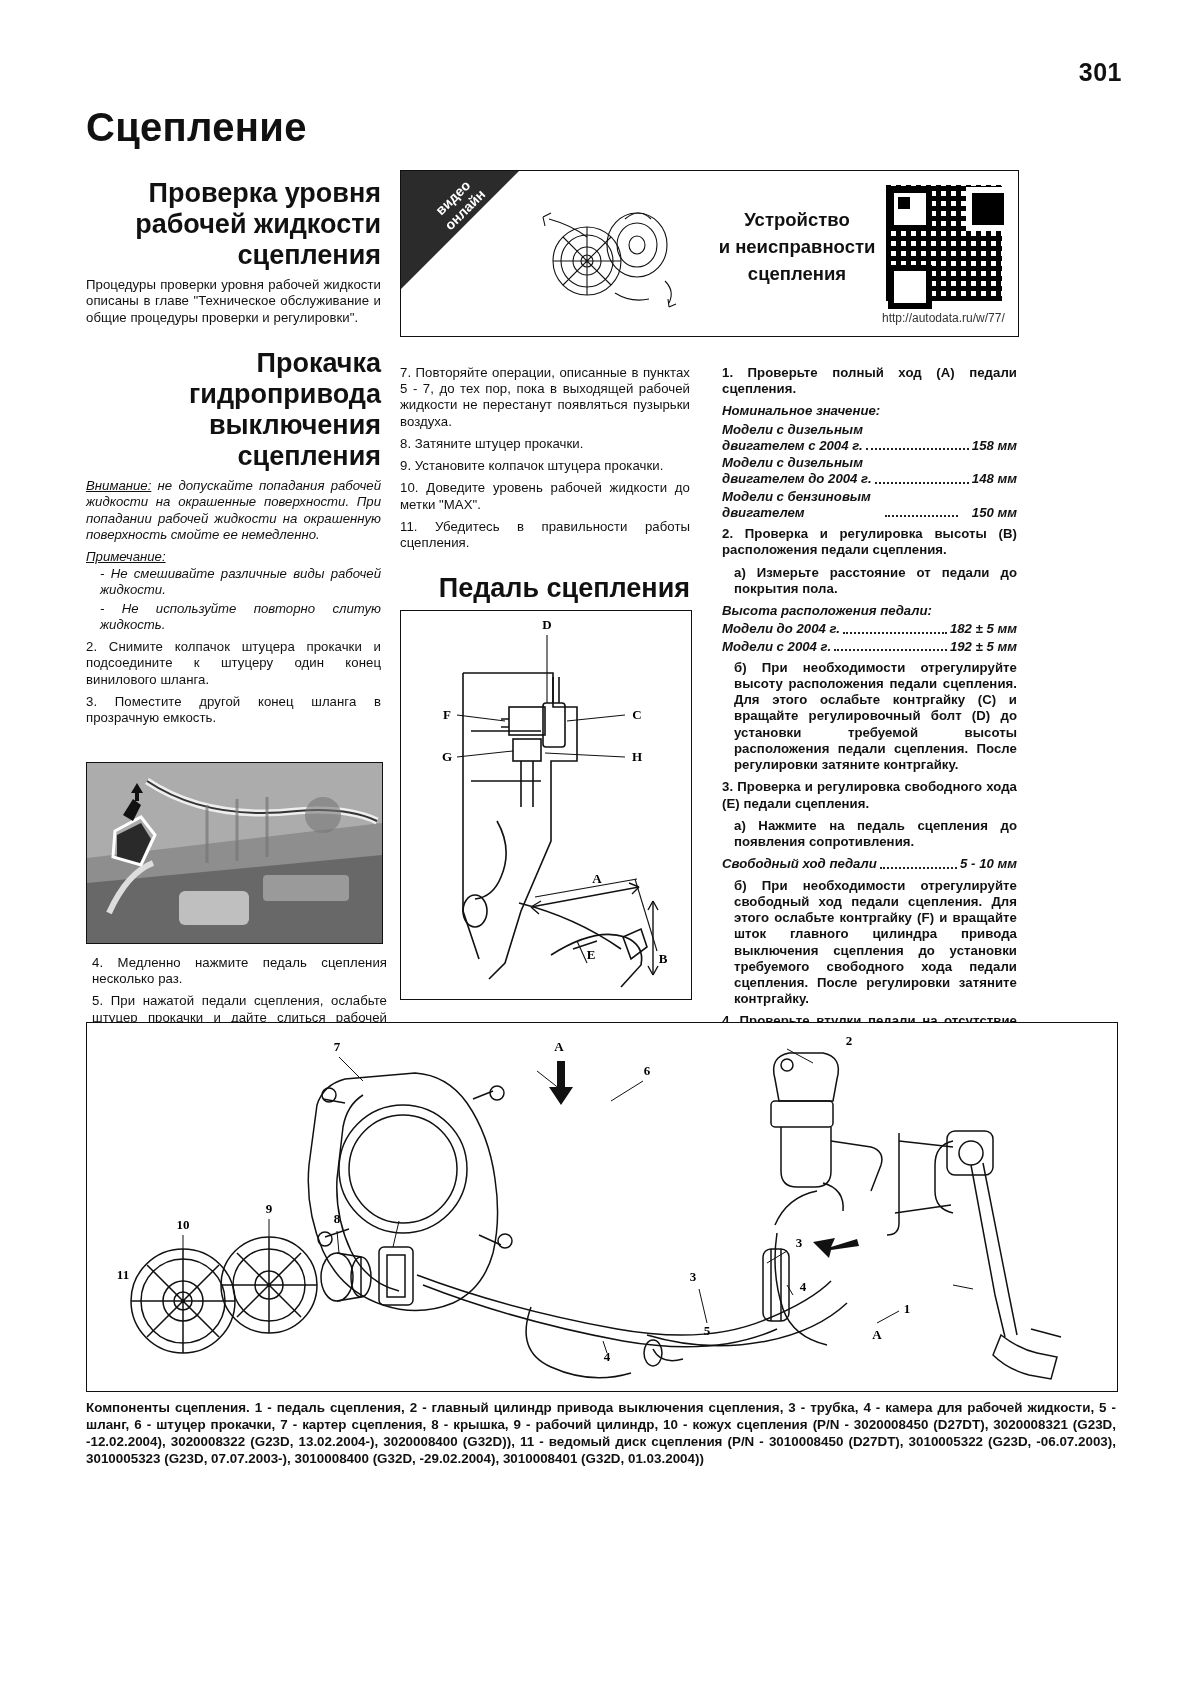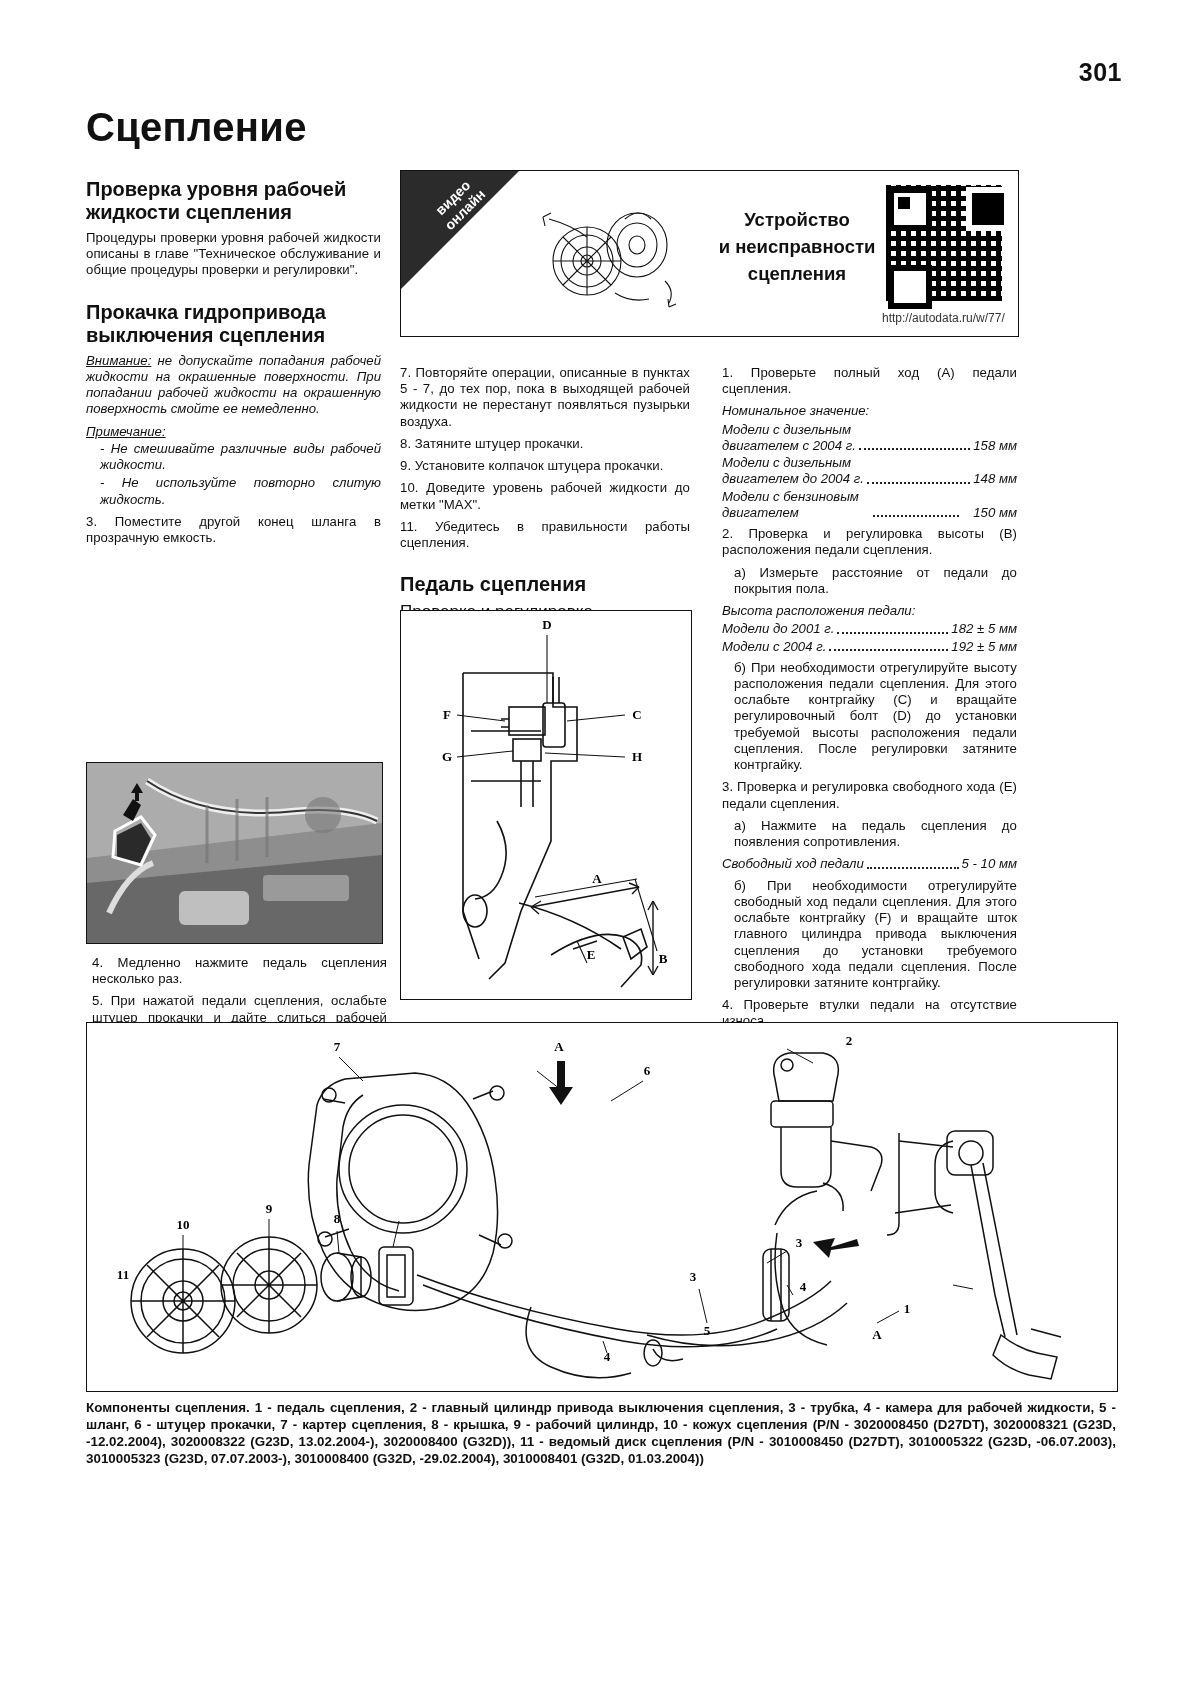--- a/index.html
+++ b/index.html
@@ -25,25 +25,25 @@
   .chapter-title{
     position:absolute;
     left:86px;top:105px;
     font-size:40px;font-weight:bold;
     letter-spacing:0.3px;
   }
   
   .col{position:absolute;}
   .col1{left:86px;top:178px;width:295px;}
   .col2{left:400px;top:365px;width:290px;}
-  .col3{left:722px;top:365px;width:295px;}
+  .col3{left:722px;top:365px;width:295px;font-weight:bold;}
 
   h2.sec{
-    font-size:20px;font-weight:bold;
-    margin:0 0 6px 0;line-height:1.15;
+    font-size:27px;font-weight:bold;
+    margin:0 0 6px 0;line-height:1.15;text-align:right;
   }
   h3.sub{
     font-size:17px;font-weight:normal;
     margin:2px 0 6px 0;line-height:1.15;
   }
   p.body{
     font-size:13.2px;line-height:1.23;
     margin:0 0 6px 0;
     text-align:justify;
     letter-spacing:0.05px;
@@ -196,20 +196,21 @@
 
     <p class="ital">
       <span class="u">Внимание:</span><span> не допускайте попадания рабочей жидкости на окрашенные поверхности. При попадании рабочей жидкости на окрашенную поверхность смойте ее немедленно.</span>
     </p>
     <p class="ital" style="margin-bottom:1px;">
       <span class="u">Примечание:</span>
     </p>
     <p class="ital" style="margin-left:14px;margin-bottom:2px;">- Не смешивайте различные виды рабочей жидкости.</p>
     <p class="ital" style="margin-left:14px;">- Не используйте повторно слитую жидкость.</p>
 
+    <p class="body">2. Снимите колпачок штуцера прокачки и подсоедините к штуцеру один конец винилового шланга.</p>
     <p class="body">3. Поместите другой конец шланга в прозрачную емкость.</p>
   </div>
 
   <div class="photo">
     <svg viewBox="0 0 295 180" width="295" height="180">
       <rect width="295" height="180" fill="#8e8e8e"></rect>
       <path d="M0 0 L295 0 L295 60 L0 95 Z" fill="#b9b9b9" opacity="0.7"></path>
       <path d="M0 120 L295 92 L295 180 L0 180 Z" fill="#5f5f5f" opacity="0.8"></path>
       <path d="M60 18 q60 40 150 30 q50 -4 80 10" stroke="#eee" stroke-width="7" fill="none"></path>
       <path d="M60 18 q60 40 150 30 q50 -4 80 10" stroke="#333" stroke-width="2" fill="none"></path>
@@ -315,21 +316,21 @@
 двигателем</span>
       <span class="dots"></span>
       <span class="val">150 мм</span>
     </div>
 
     <p class="body">2. Проверка и регулировка высоты (B) расположения педали сцепления.</p>
     <p class="body" style="margin-left:12px;">а) Измерьте расстояние от педали до покрытия пола.</p>
 
     <p class="ital" style="margin-bottom:2px;">Высота расположения педали:</p>
     <div class="dotline">
-      <span class="lbl">Модели до 2001 г.</span>
+      <span class="lbl">Модели до 2004 г.</span>
       <span class="dots"></span>
       <span class="val">182 ± 5 мм</span>
     </div>
     <div class="dotline" style="margin-bottom:5px;">
       <span class="lbl">Модели с 2004 г.</span>
       <span class="dots"></span>
       <span class="val">192 ± 5 мм</span>
     </div>
 
     <p class="body" style="margin-left:12px;">б) При необходимости отрегулируйте высоту расположения педали сцепления. Для этого ослабьте контргайку (C) и вращайте регулировочный болт (D) до установки требуемой высоты расположения педали сцепления. После регулировки затяните контргайку.</p>

